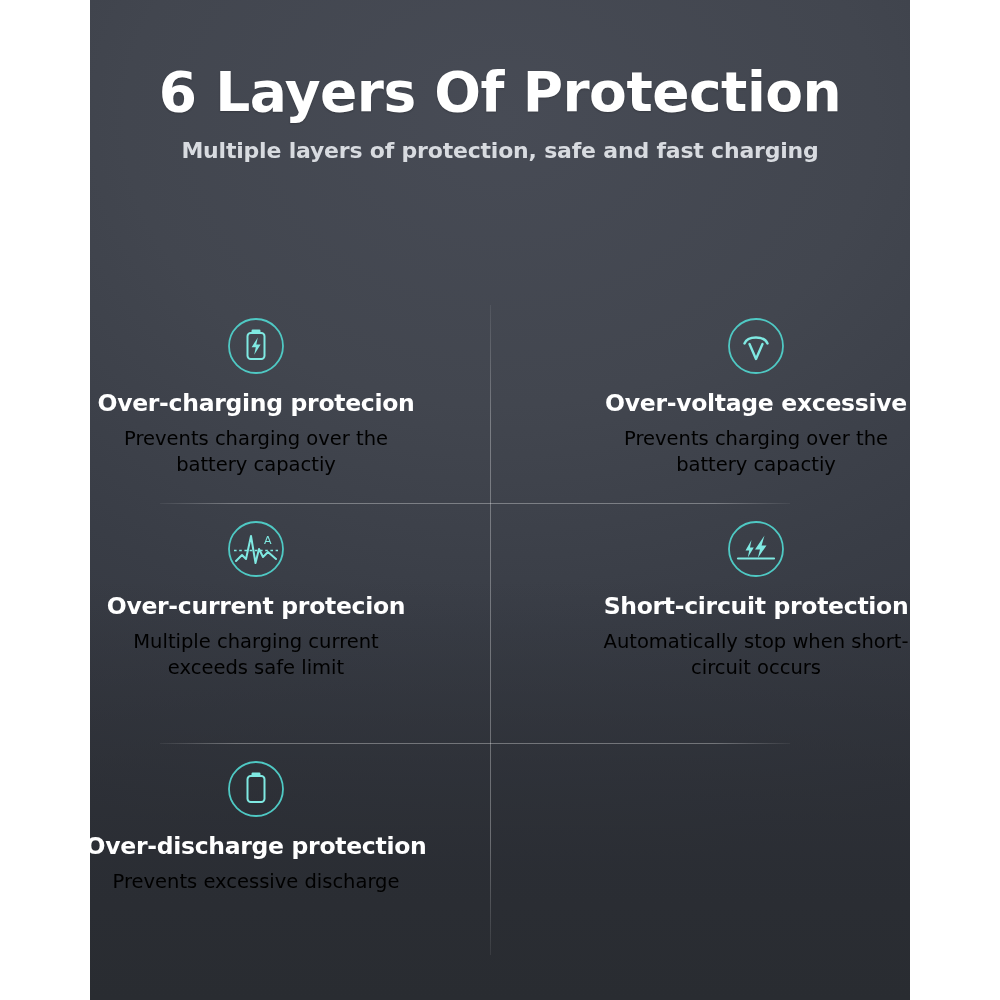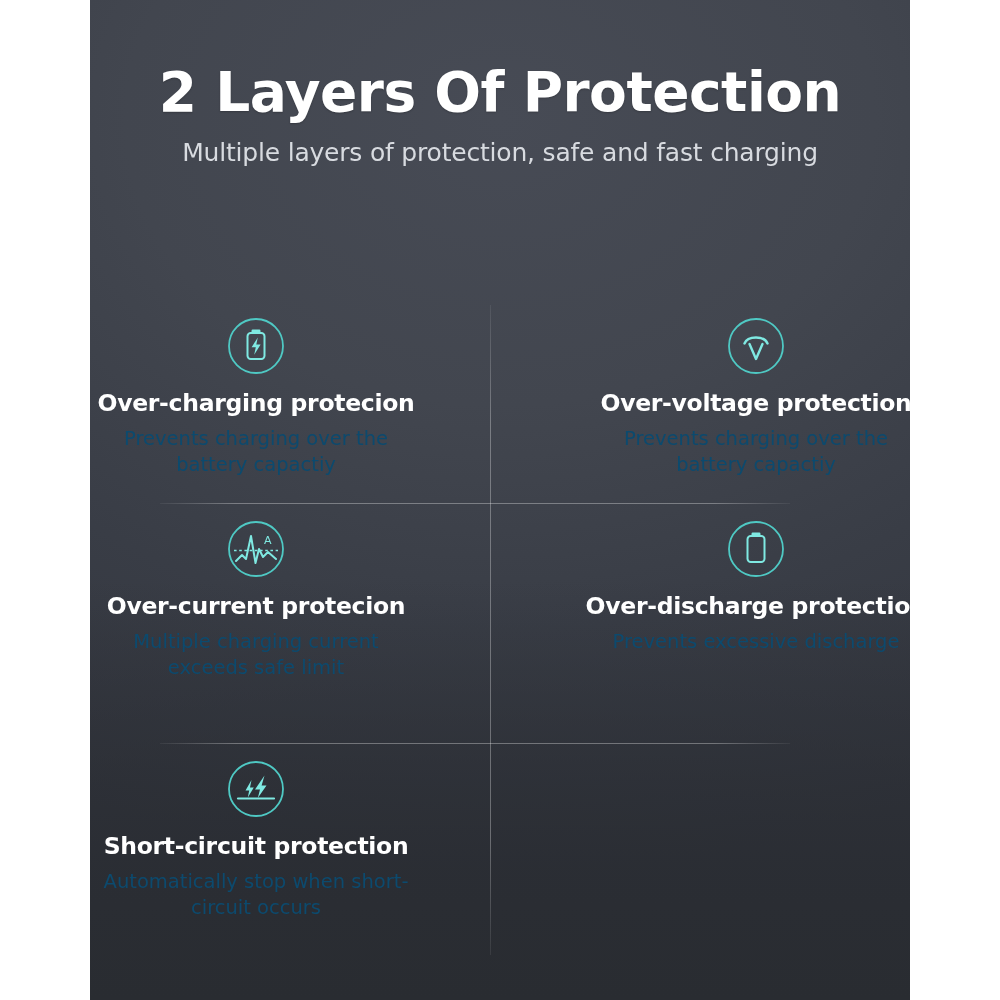--- a/index.html
+++ b/index.html
@@ -56,22 +56,22 @@
     color: #ffffff;
     font-size: 55px;
     font-weight: bold;
     letter-spacing: -0.5px;
     line-height: 1.12;
     text-shadow: 0 1px 2px rgba(0,0,0,0.22);
   }
   .subtitle {
     margin: 14px 0 0 0;
     color: #d8dbe0;
-    font-size: 25px;
-    font-weight: normal;
+    font-size: 22px;
+    font-weight: bold;
     letter-spacing: -0.2px;
     line-height: 1.2;
   }
 
   
   .grid {
     position: absolute;
     left: 0;
     right: 0;
     top: 300px;
@@ -104,21 +104,21 @@
     color: #ffffff;
     font-size: 23.5px;
     font-weight: bold;
     letter-spacing: -0.3px;
     line-height: 1.15;
     text-align: center;
     white-space: nowrap;
   }
   .feature-desc {
     margin: 9px 0 0 0;
-    color: #0c4a6e;
+    color: #000000;
     font-size: 19.5px;
     font-weight: normal;
     line-height: 1.35;
     text-align: center;
     max-width: 330px;
   }
 
   
   .divider-v {
     position: absolute;
@@ -140,21 +140,21 @@
   .divider-h.one { top: 503px; }
   .divider-h.two { top: 743px; }
 </style>
 </head>
 <body>
 
 <div id="stage">
   <div class="panel"></div>
 
   <div class="header">
-    <h1 class="title">2 Layers Of Protection</h1>
+    <h1 class="title">6 Layers Of Protection</h1>
     <p class="subtitle">Multiple layers of protection, safe and fast charging</p>
   </div>
 
   <div class="divider-v"></div>
   <div class="divider-h one"></div>
   <div class="divider-h two"></div>
 
   <div class="grid">
 
     <div class="cell">
@@ -171,21 +171,21 @@
     </div>
 
     <div class="cell">
       <span class="icon-wrap">
         <svg viewBox="0 0 60 60" fill="none">
           <circle cx="30" cy="30" r="27" stroke="#4fc9c4" stroke-width="1.8"></circle>
           <path d="M18.5 27.5 C21.5 19.5, 38.5 19.5, 41.5 27.5" stroke="#7fe9e2" stroke-width="2.4" stroke-linecap="round"></path>
           <path d="M23.5 28 L30 43 L36.5 28" stroke="#7fe9e2" stroke-width="2.4" stroke-linecap="round" stroke-linejoin="round"></path>
         </svg>
       </span>
-      <p class="feature-title">Over-voltage protection</p>
+      <p class="feature-title">Over-voltage excessive</p>
       <p class="feature-desc">Prevents charging over the battery capactiy</p>
     </div>
 
     <div class="cell">
       <span class="icon-wrap">
         <svg viewBox="0 0 60 60" fill="none">
           <circle cx="30" cy="30" r="27" stroke="#4fc9c4" stroke-width="1.8"></circle>
           <line x1="8" y1="31.5" x2="52" y2="31.5" stroke="#7fe9e2" stroke-width="1.6" stroke-dasharray="2.6 2.6"></line>
           <path d="M10 42 L16 36 L20 40 L25 17 L29.5 44 L33 30 L37 38 L42 33 L50 40" stroke="#7fe9e2" stroke-width="2" stroke-linecap="round" stroke-linejoin="round"></path>
           <text x="38" y="25" fill="#7fe9e2" font-size="11" font-family="DejaVu Sans, sans-serif">A</text>
@@ -193,35 +193,35 @@
       </span>
       <p class="feature-title">Over-current protecion</p>
       <p class="feature-desc">Multiple charging current exceeds safe limit</p>
     </div>
 
 
     <div class="cell">
       <span class="icon-wrap">
         <svg viewBox="0 0 60 60" fill="none">
           <circle cx="30" cy="30" r="27" stroke="#4fc9c4" stroke-width="1.8"></circle>
-          <rect x="25.5" y="13.5" width="9" height="3.4" rx="1.2" fill="#7fe9e2"></rect>
-          <rect x="21.5" y="17" width="17" height="26" rx="3.2" stroke="#7fe9e2" stroke-width="2"></rect>
-        </svg>
-      </span>
-      <p class="feature-title">Over-discharge protection</p>
-      <p class="feature-desc">Prevents excessive discharge</p>
-    </div>
-
-    <div class="cell">
-      <span class="icon-wrap">
-        <svg viewBox="0 0 60 60" fill="none">
-          <circle cx="30" cy="30" r="27" stroke="#4fc9c4" stroke-width="1.8"></circle>
           <line x1="12" y1="39.5" x2="48" y2="39.5" stroke="#7fe9e2" stroke-width="2.2" stroke-linecap="round"></line>
           <path d="M25.5 21 L19.5 31.5 L23.2 31.5 L21.8 38.5 L27.8 28.5 L24 28.5 Z" fill="#7fe9e2"></path>
           <path d="M38.5 16.5 L29 30.5 L34 30.5 L31.8 39 L40.5 26.5 L35.6 26.5 Z" fill="#7fe9e2"></path>
         </svg>
       </span>
       <p class="feature-title">Short-circuit protection</p>
       <p class="feature-desc">Automatically stop when short-circuit occurs</p>
     </div>
 
+    <div class="cell">
+      <span class="icon-wrap">
+        <svg viewBox="0 0 60 60" fill="none">
+          <circle cx="30" cy="30" r="27" stroke="#4fc9c4" stroke-width="1.8"></circle>
+          <rect x="25.5" y="13.5" width="9" height="3.4" rx="1.2" fill="#7fe9e2"></rect>
+          <rect x="21.5" y="17" width="17" height="26" rx="3.2" stroke="#7fe9e2" stroke-width="2"></rect>
+        </svg>
+      </span>
+      <p class="feature-title">Over-discharge protection</p>
+      <p class="feature-desc">Prevents excessive discharge</p>
+    </div>
+
   </div>
 </div>
 
 </body></html>

